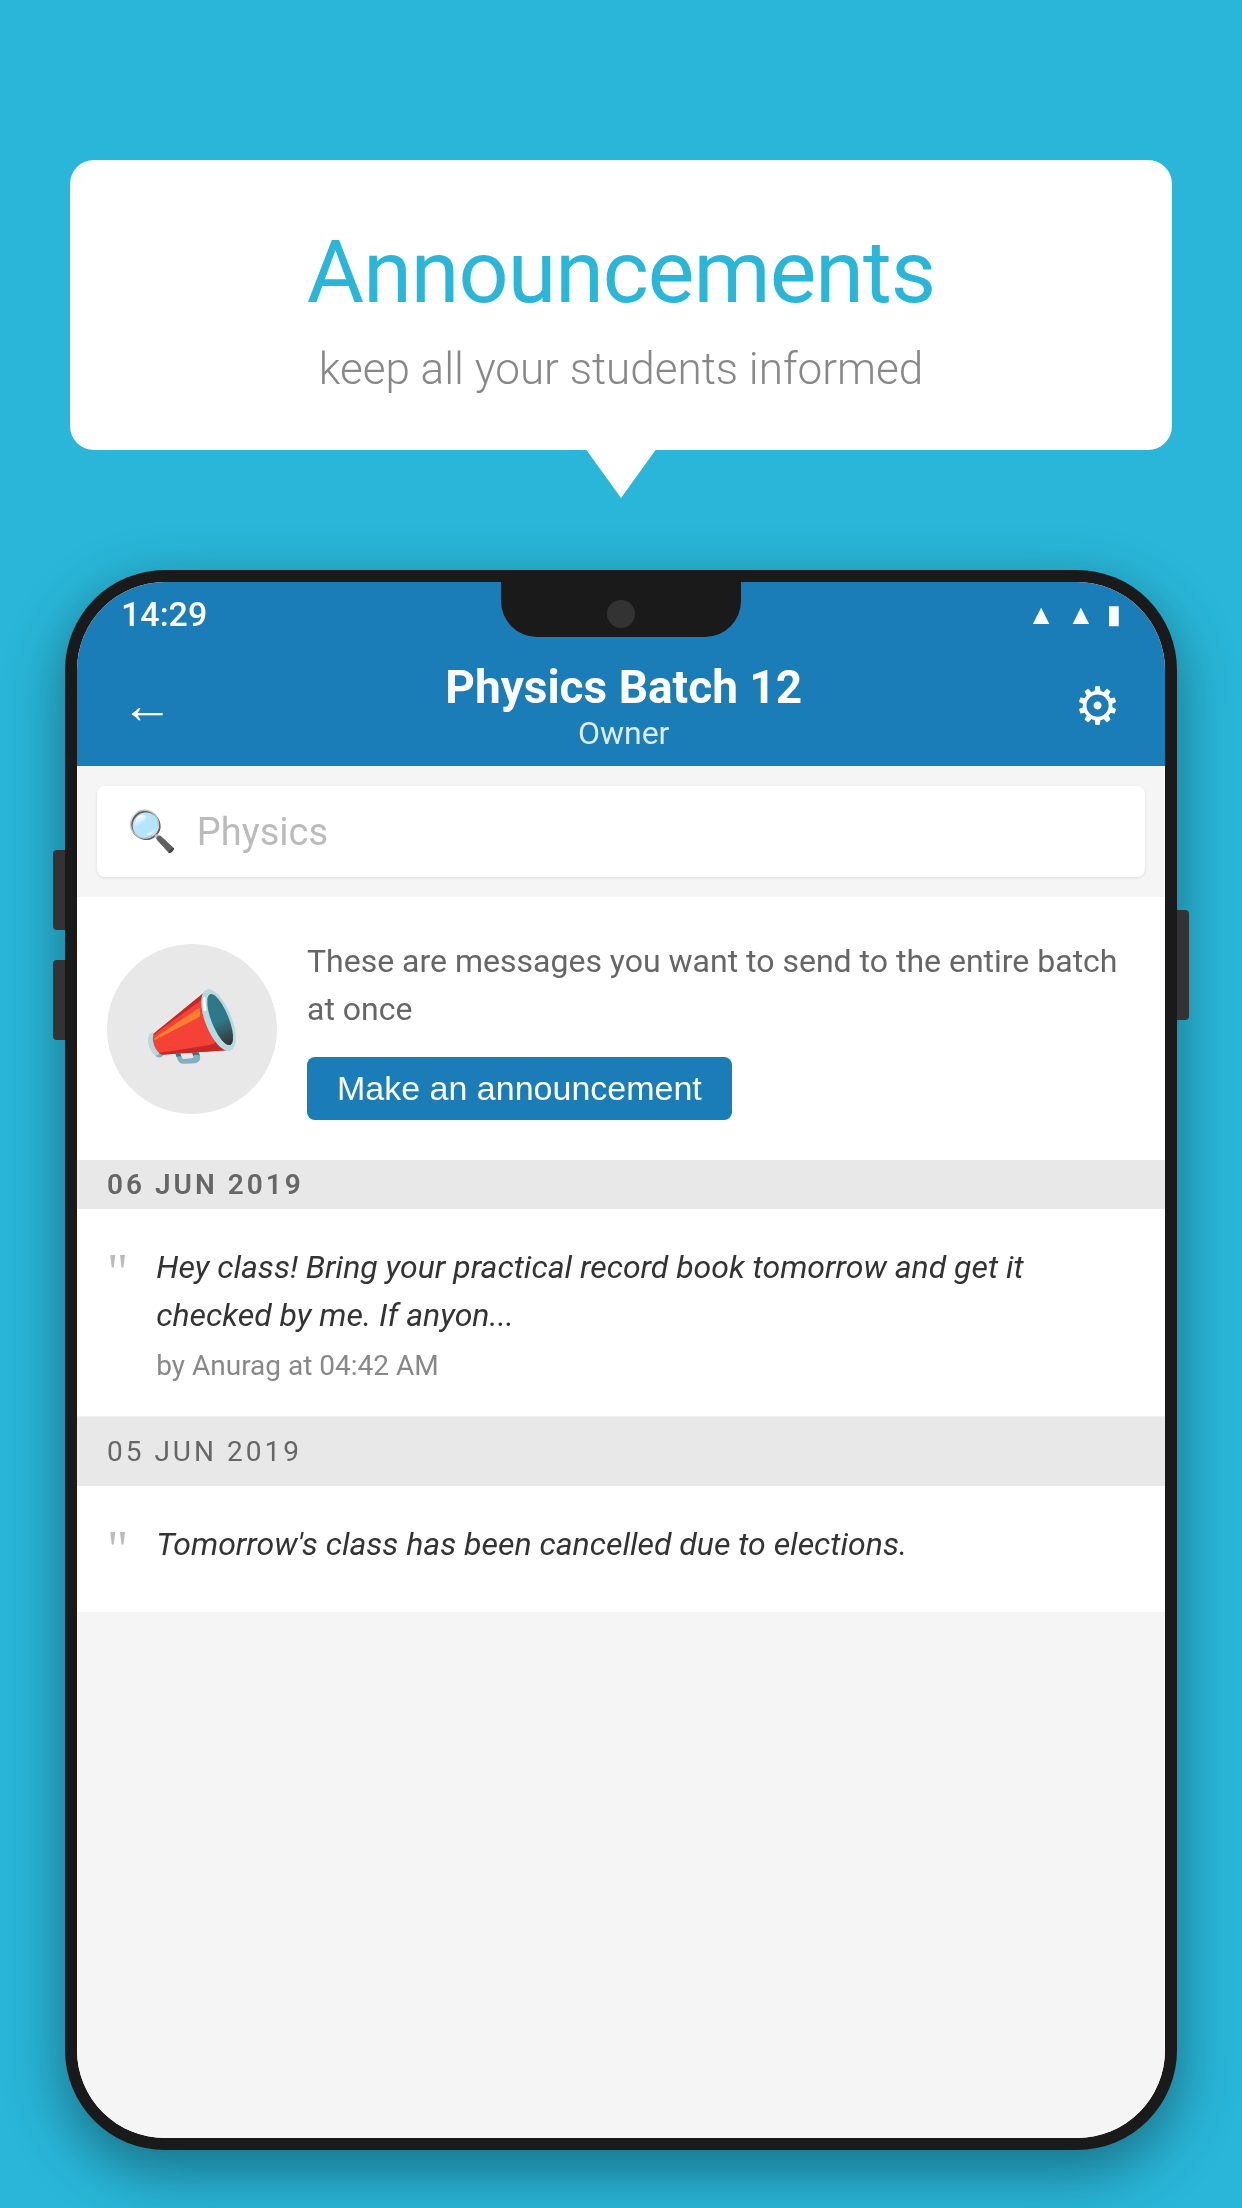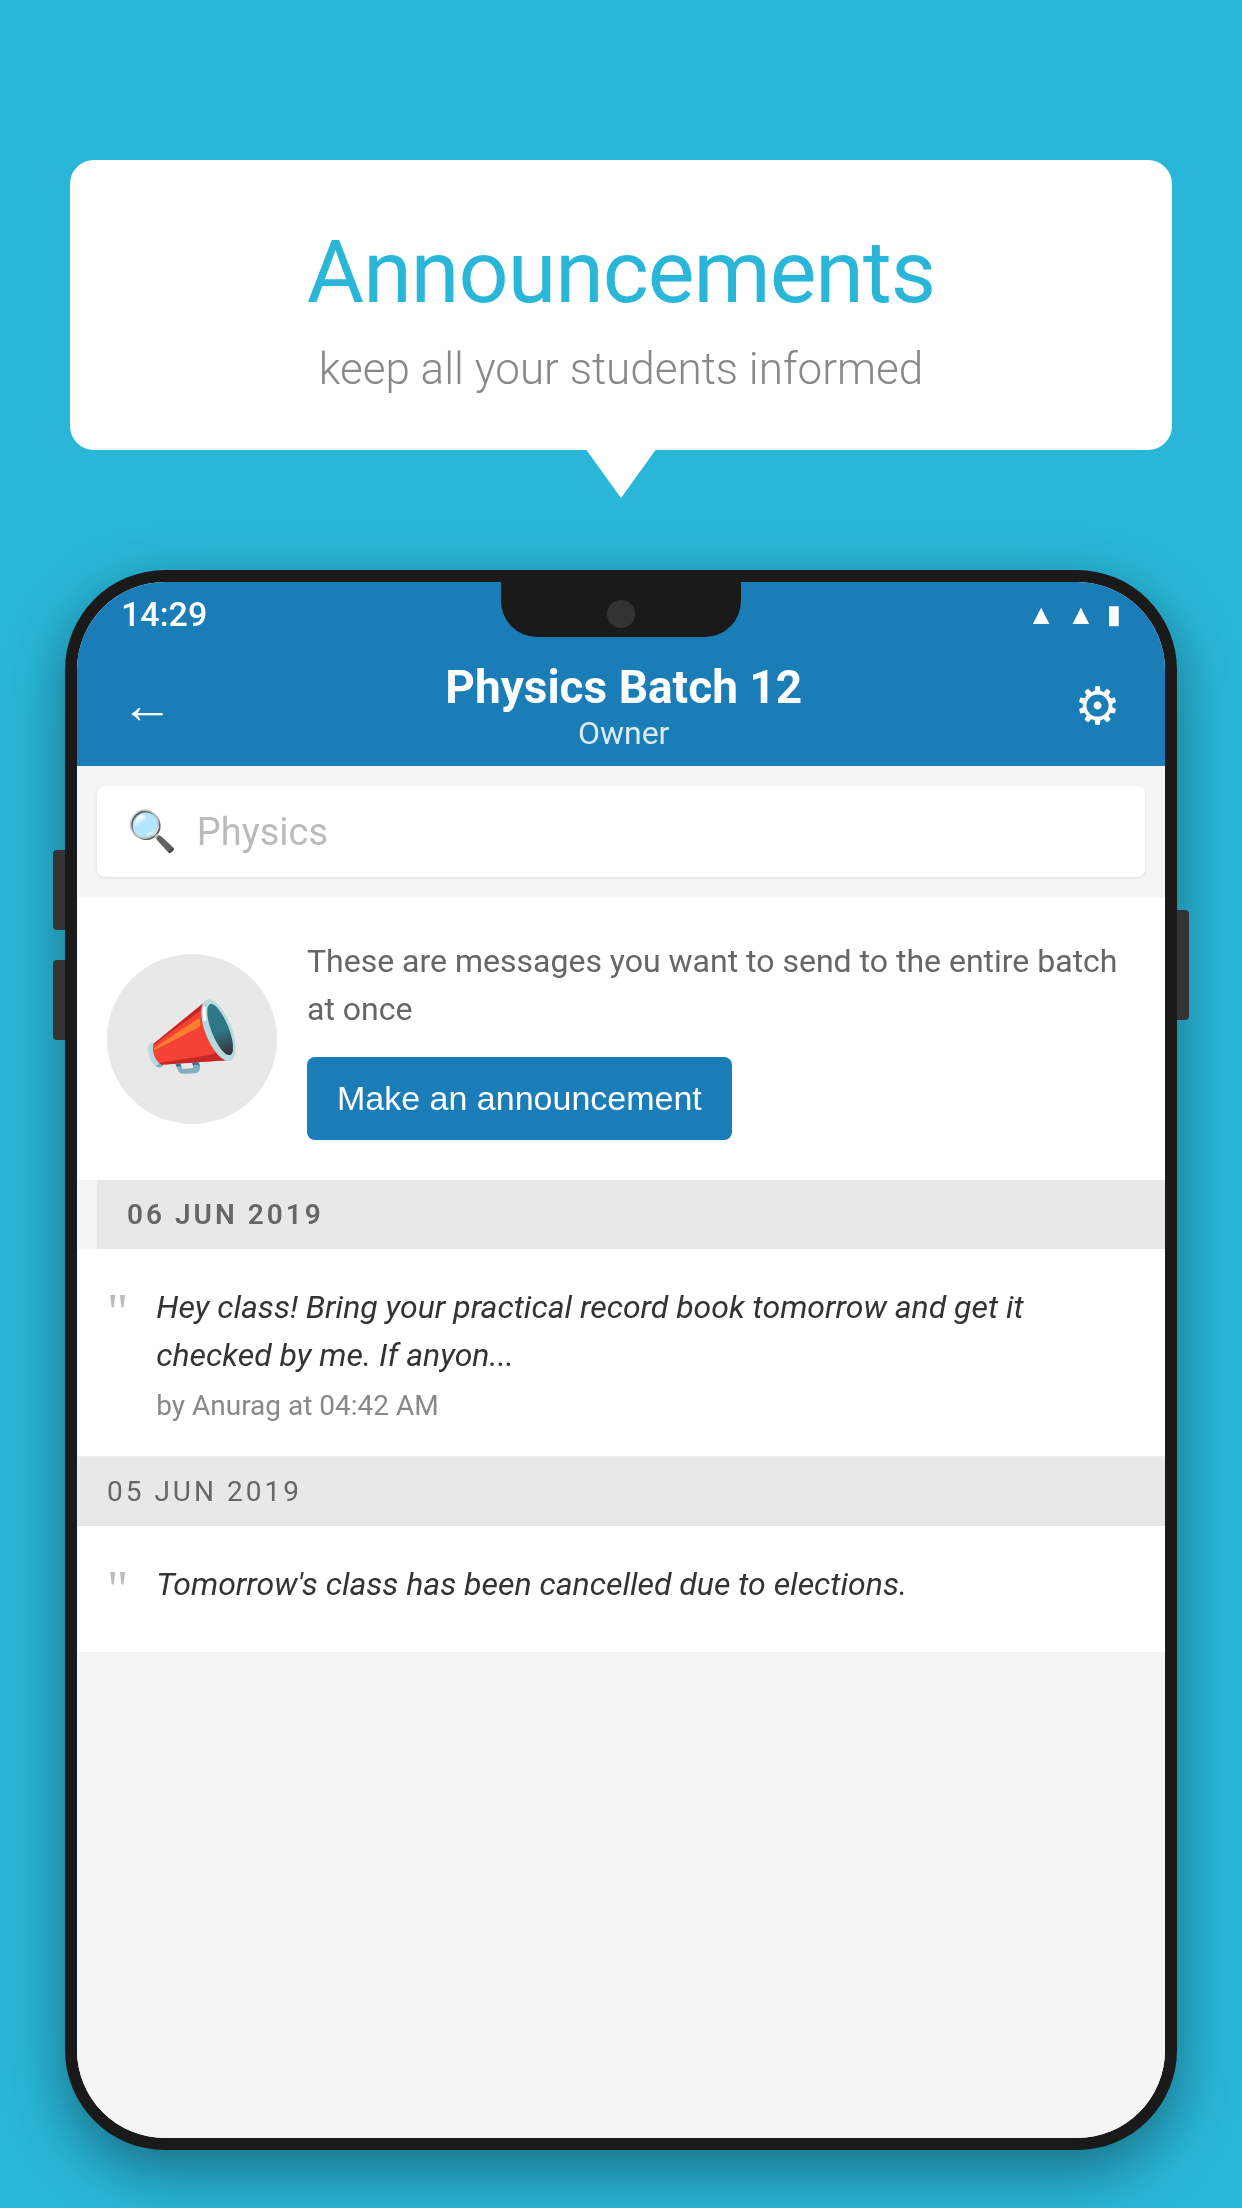--- a/index.html
+++ b/index.html
@@ -278,34 +278,33 @@
       line-height: 1.5;
       margin-bottom: 24px;
     }
     .make-announcement-btn {
       background: #1a7db8;
       color: white;
       font-size: 34px;
       font-weight: 500;
       border: none;
       border-radius: 8px;
-      padding: 22px 30px;
+      padding: 12px 30px;
       cursor: pointer;
     }
 
     
     .date-separator {
       background: #e8e8e8;
-      padding: 18px 30px;
+      padding: 8px 30px;
       font-size: 28px;
       font-weight: 600;
       color: #666;
       letter-spacing: 3px;
       flex-shrink: 0;
-      margin-left: 20px;
     }
 
     
     .announcement-item {
       background: white;
       padding: 34px 30px;
       display: flex;
       align-items: flex-start;
       gap: 28px;
       border-bottom: 1px solid #eee;

